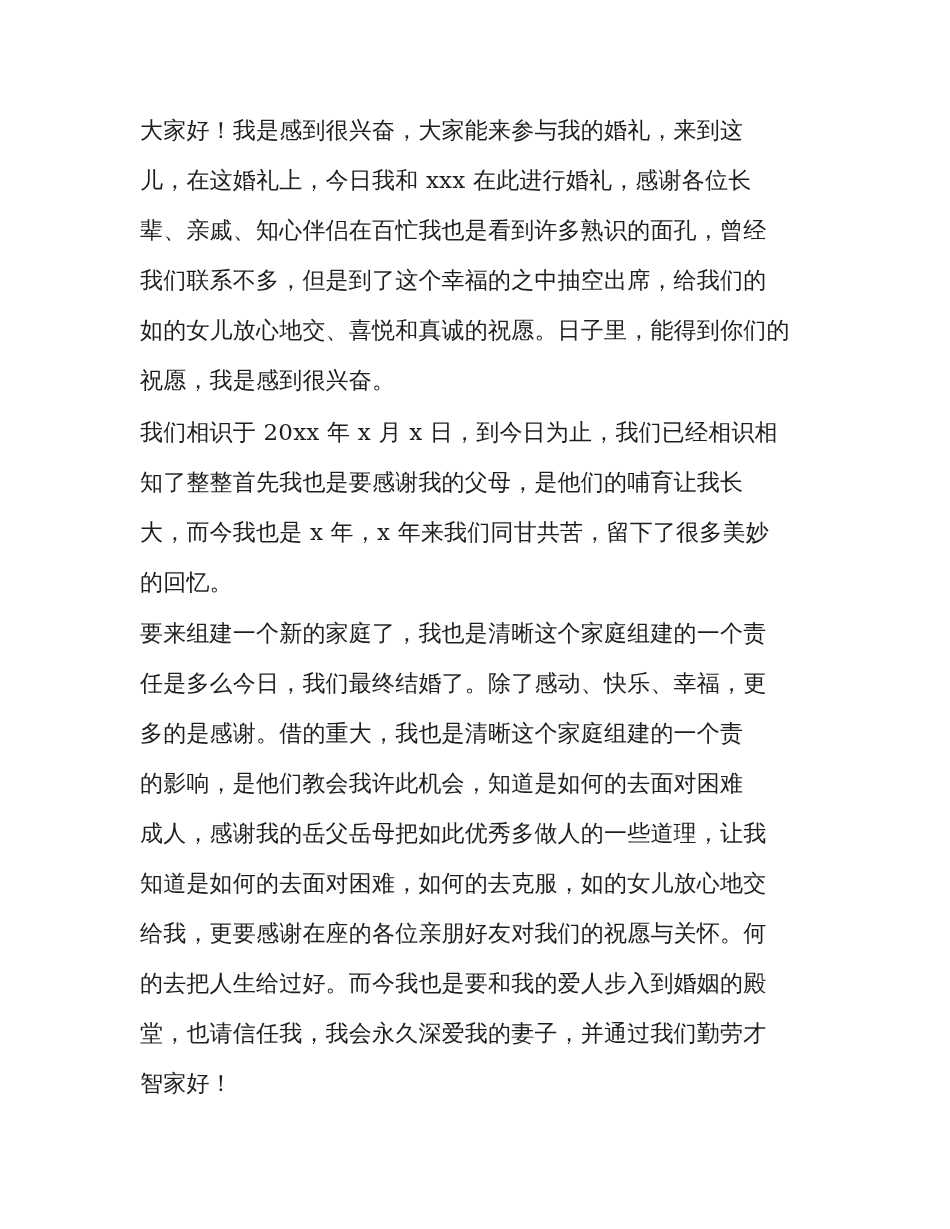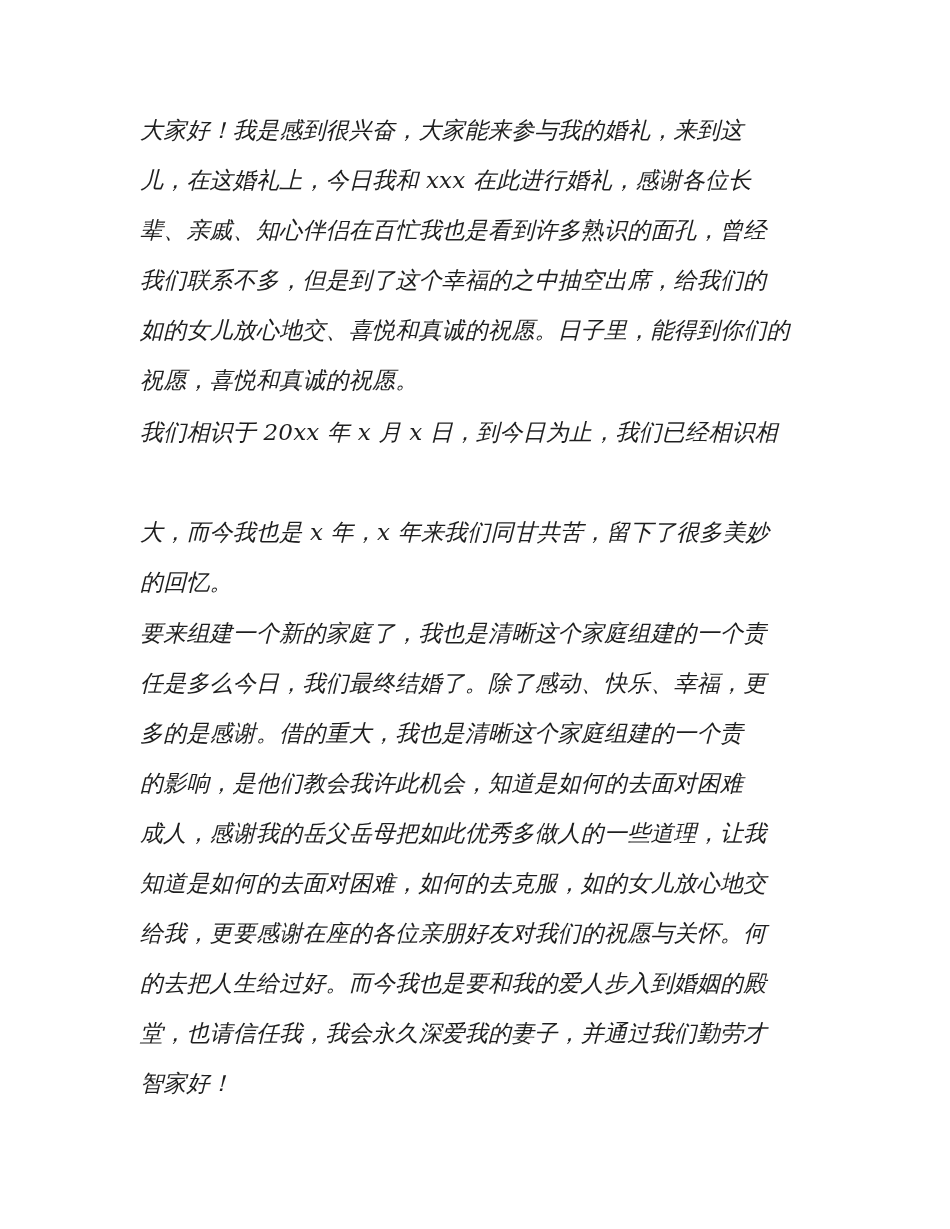--- a/index.html
+++ b/index.html
@@ -1,35 +1,36 @@
 <!DOCTYPE html>
 <html><head>
 <meta charset="utf-8">
 <style>
   html, body { margin:0; padding:0; background:#ffffff; }
   body { width:950px; height:1229px; position:relative; overflow:hidden; }
   .page { position:absolute; left:0; top:0; width:950px; height:1229px; background:#ffffff; }
   .line {
     position:absolute; left:140px; white-space:nowrap;
     font-family:"DejaVu Serif", "Liberation Serif", serif;
-    font-size:23px; line-height:30px; color:#1e1e1e; letter-spacing:0.2px;font-style:italic;
+    font-size:23px; line-height:30px; color:#1e1e1e; letter-spacing:0.2px;
   }
 </style>
 </head>
 <body>
 
 <div class="page">
   <div class="line" style="top:115px">大家好！我是感到很兴奋，大家能来参与我的婚礼，来到这</div>
   <div class="line" style="top:165px">儿，在这婚礼上，今日我和 xxx 在此进行婚礼，感谢各位长</div>
   <div class="line" style="top:215px">辈、亲戚、知心伴侣在百忙我也是看到许多熟识的面孔，曾经</div>
   <div class="line" style="top:265px">我们联系不多，但是到了这个幸福的之中抽空出席，给我们的</div>
   <div class="line" style="top:315px">如的女儿放心地交、喜悦和真诚的祝愿。日子里，能得到你们的</div>
-  <div class="line" style="top:365px">祝愿，喜悦和真诚的祝愿。</div>
+  <div class="line" style="top:365px">祝愿，我是感到很兴奋。</div>
 
   <div class="line" style="top:417px">我们相识于 20xx 年 x 月 x 日，到今日为止，我们已经相识相</div>
+  <div class="line" style="top:467px">知了整整首先我也是要感谢我的父母，是他们的哺育让我长</div>
   <div class="line" style="top:517px">大，而今我也是 x 年，x 年来我们同甘共苦，留下了很多美妙</div>
   <div class="line" style="top:567px">的回忆。</div>
 
   <div class="line" style="top:668px">任是多么今日，我们最终结婚了。除了感动、快乐、幸福，更</div>
   <div class="line" style="top:618px">要来组建一个新的家庭了，我也是清晰这个家庭组建的一个责</div>
   <div class="line" style="top:718px">多的是感谢。借的重大，我也是清晰这个家庭组建的一个责</div>
   <div class="line" style="top:768px">的影响，是他们教会我许此机会，知道是如何的去面对困难</div>
   <div class="line" style="top:818px">成人，感谢我的岳父岳母把如此优秀多做人的一些道理，让我</div>
   <div class="line" style="top:868px">知道是如何的去面对困难，如何的去克服，如的女儿放心地交</div>
   <div class="line" style="top:918px">给我，更要感谢在座的各位亲朋好友对我们的祝愿与关怀。何</div>

